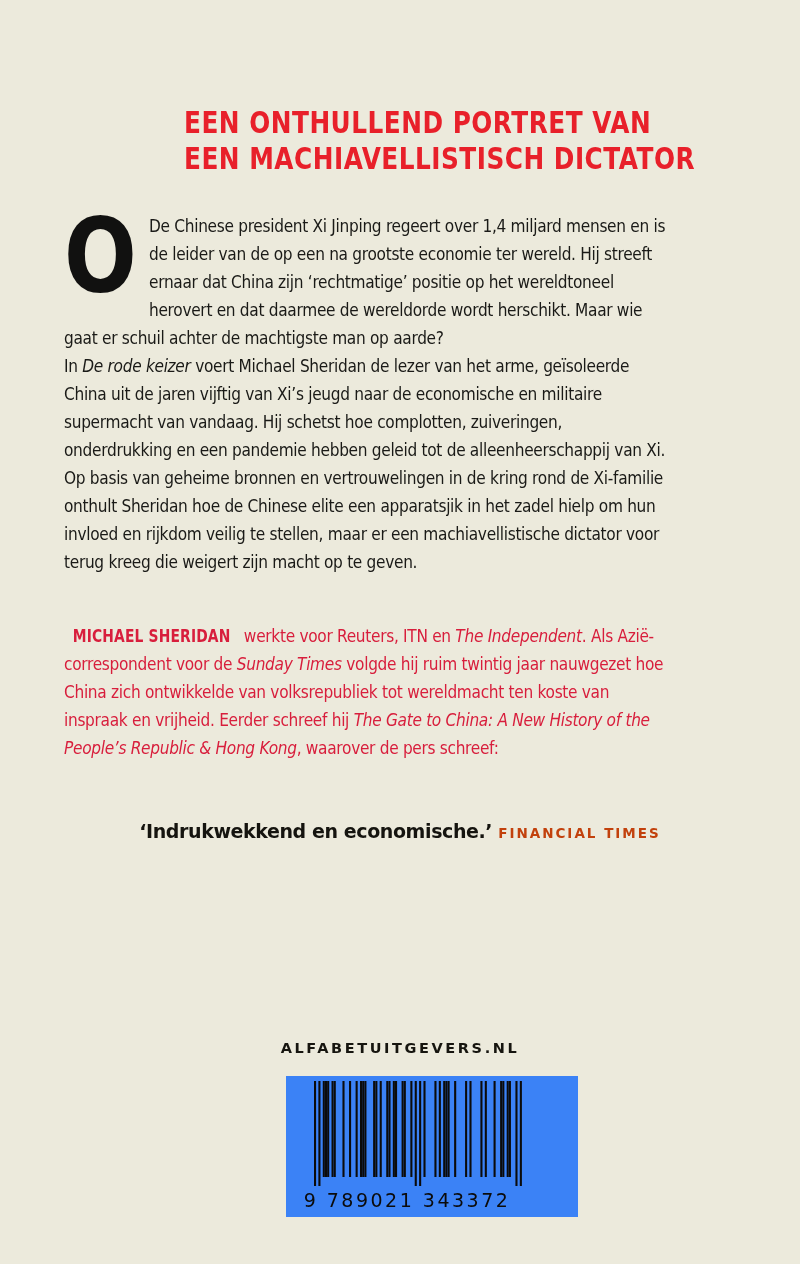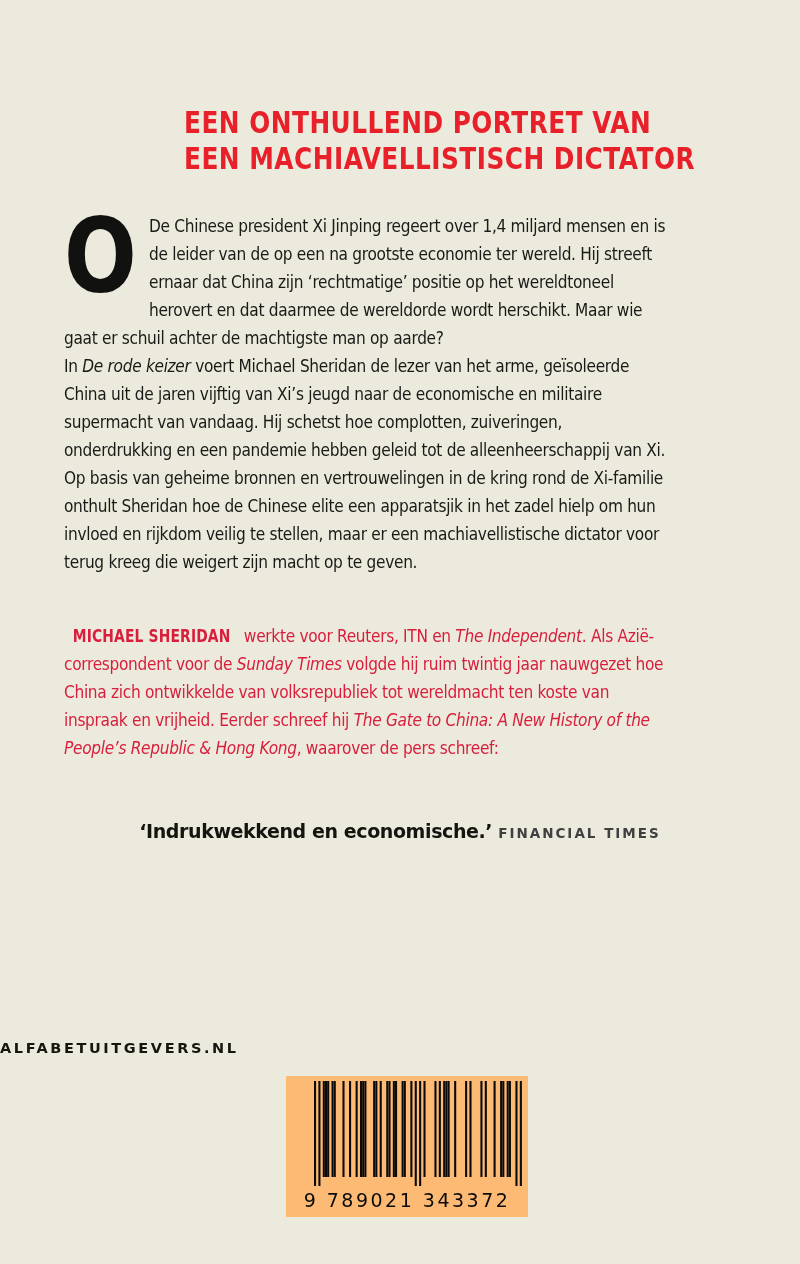--- a/index.html
+++ b/index.html
@@ -109,51 +109,52 @@
   .quote {
     color: #15140F;
     font-family: "DejaVu Sans", sans-serif;
     font-weight: bold;
     font-size: 19px;
     line-height: 30px;
     letter-spacing: -0.4px;
   }
   .quote-1 { margin-bottom: 26px; }
   .quote .src {
-    color: #404040;
+    color: #c2410c;
     font-family: "DejaVu Sans", sans-serif;
     font-weight: bold;
     font-size: 13.5px;
     letter-spacing: 2.0px;
     margin-left: 6px;
     white-space: nowrap;
   }
   .quote .qline { display: block; }
 
   
   .publisher {
     position: absolute;
     left: 0;
     top: 1040px;
     width: 800px;
+    text-align: center;
     color: #16150F;
     font-family: "DejaVu Sans", sans-serif;
     font-weight: bold;
     font-size: 14.5px;
     letter-spacing: 2.6px;
   }
 
   
   .barcode-panel {
     position: absolute;
     left: 286px;
     top: 1076px;
-    width: 242px;
+    width: 292px;
     height: 141px;
-    background: #fdba74;
+    background: #3b82f6;
   }
   .barcode-inner {
     position: absolute;
     left: 0;
     top: 0;
     width: 242px;
     height: 141px;
   }
   .barcode-svg { display: block; }
   .barcode-digits {

